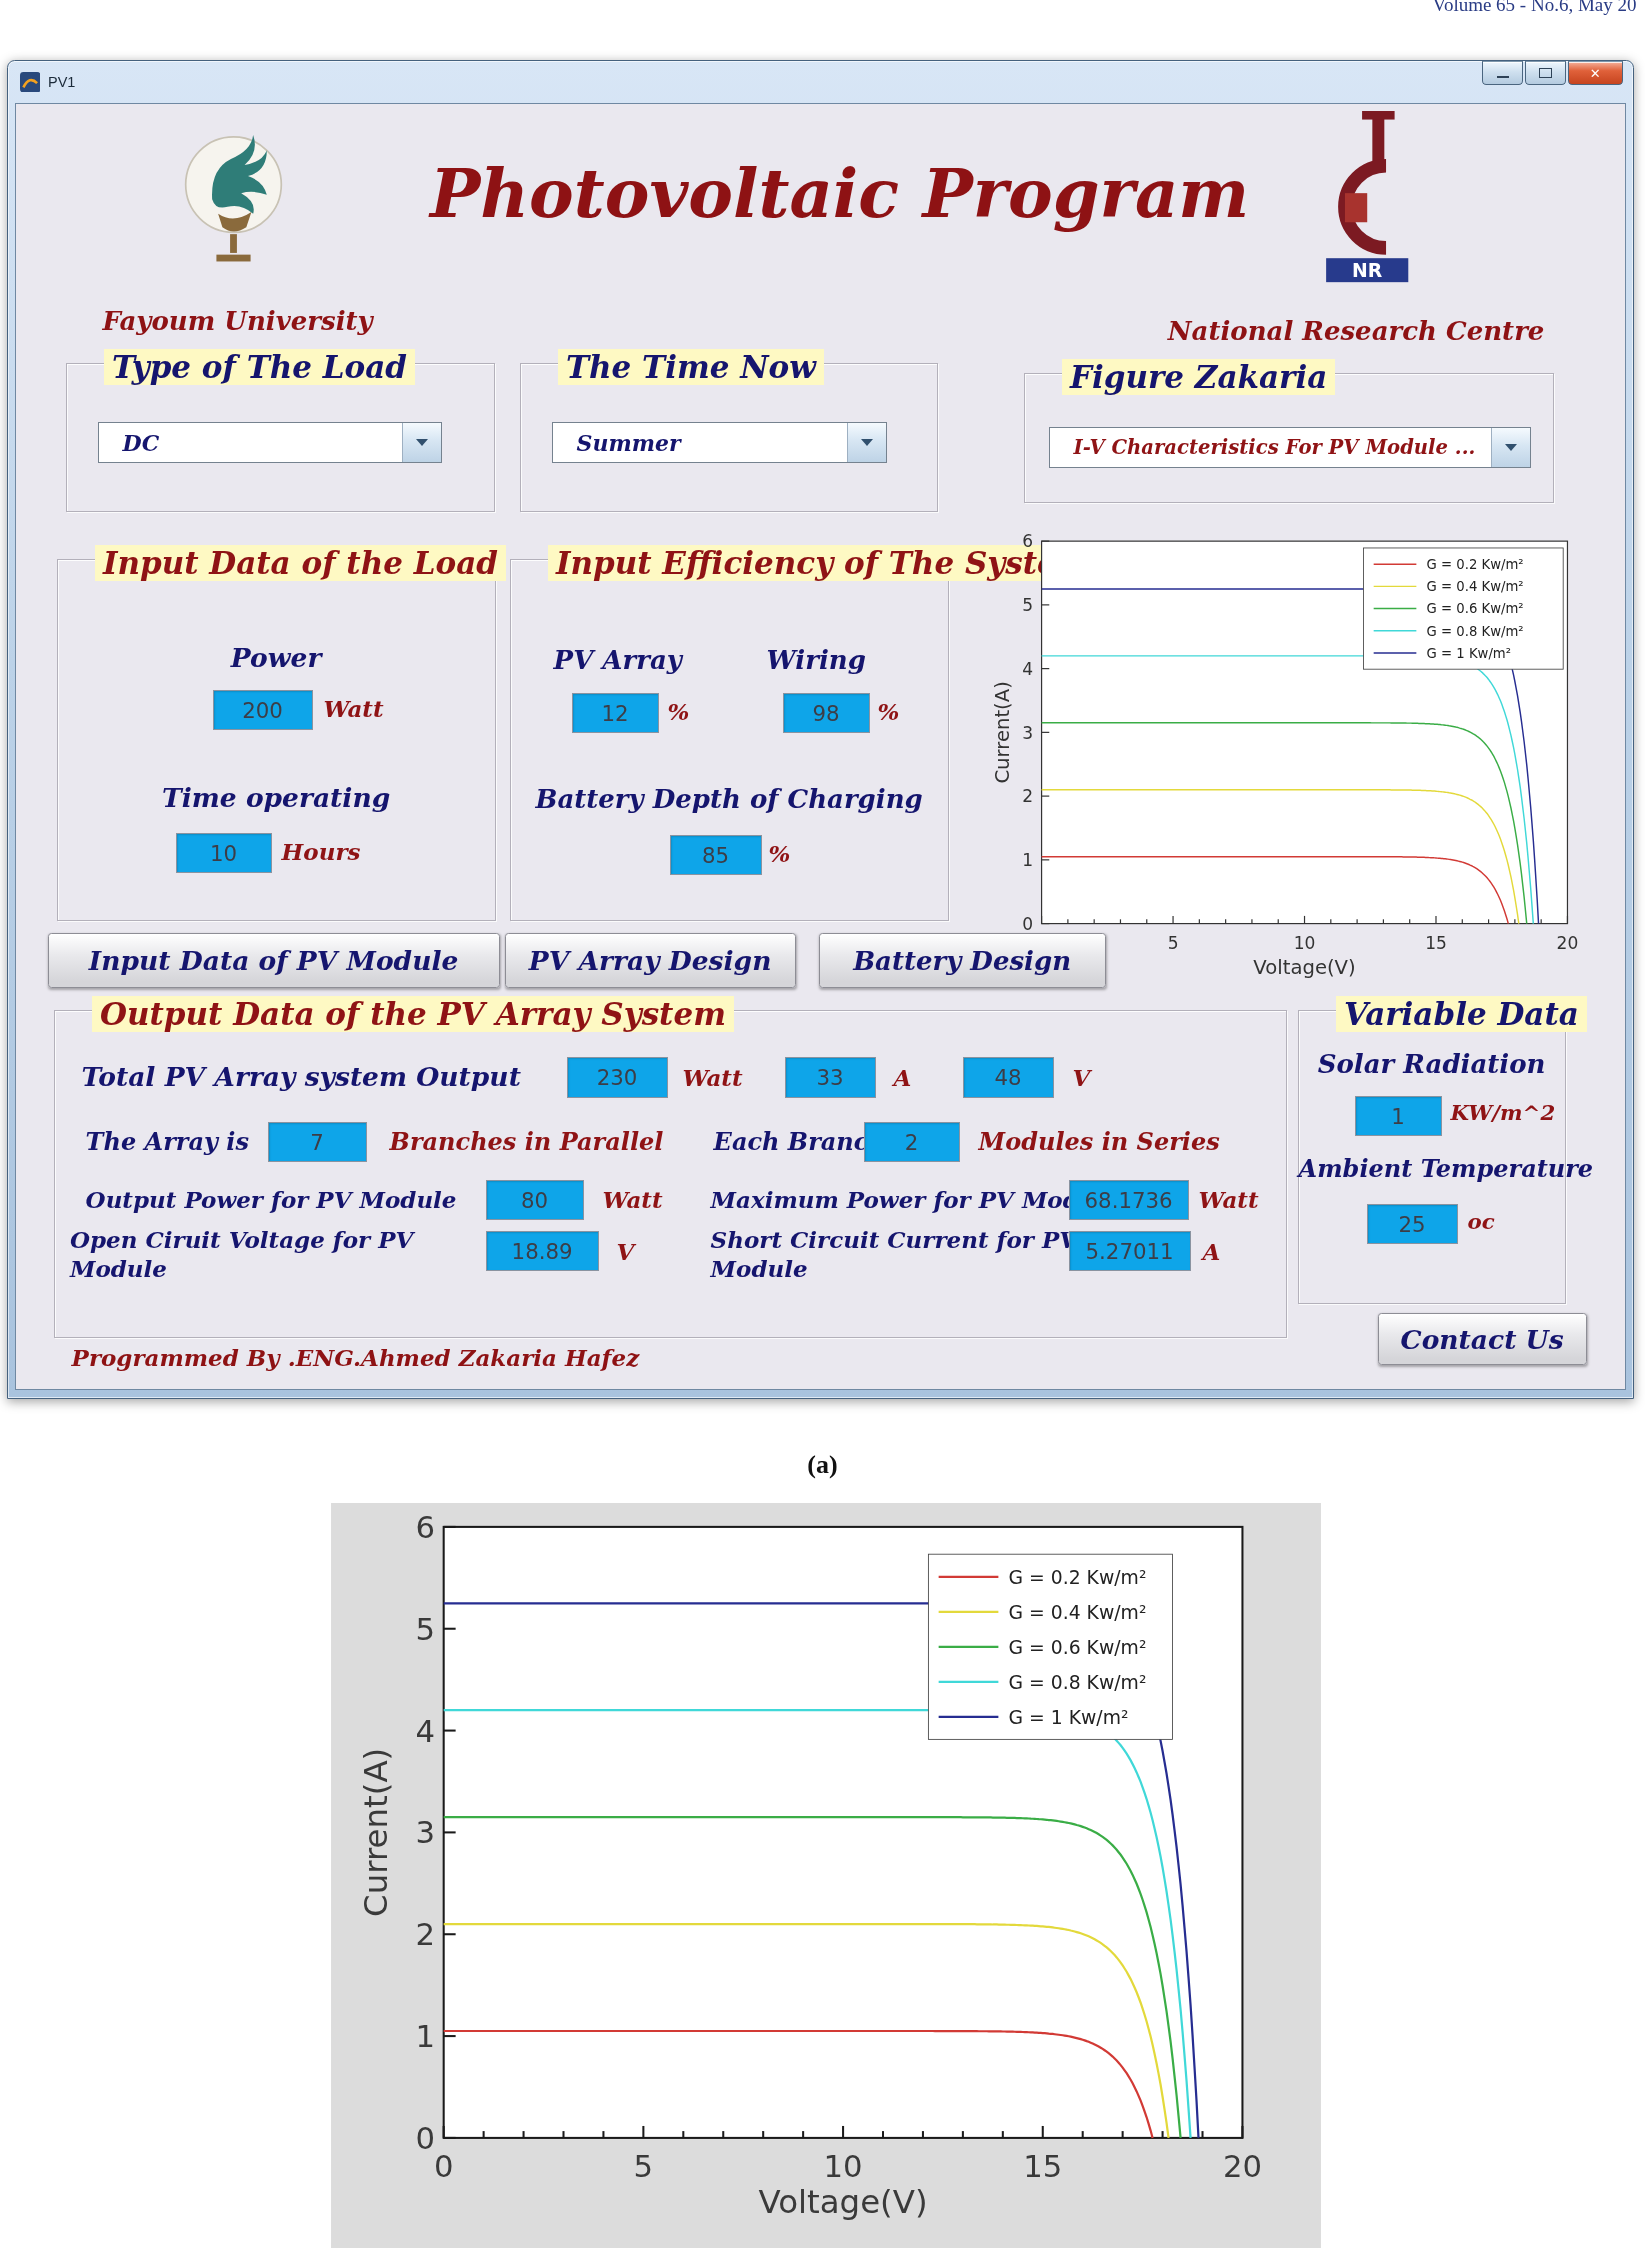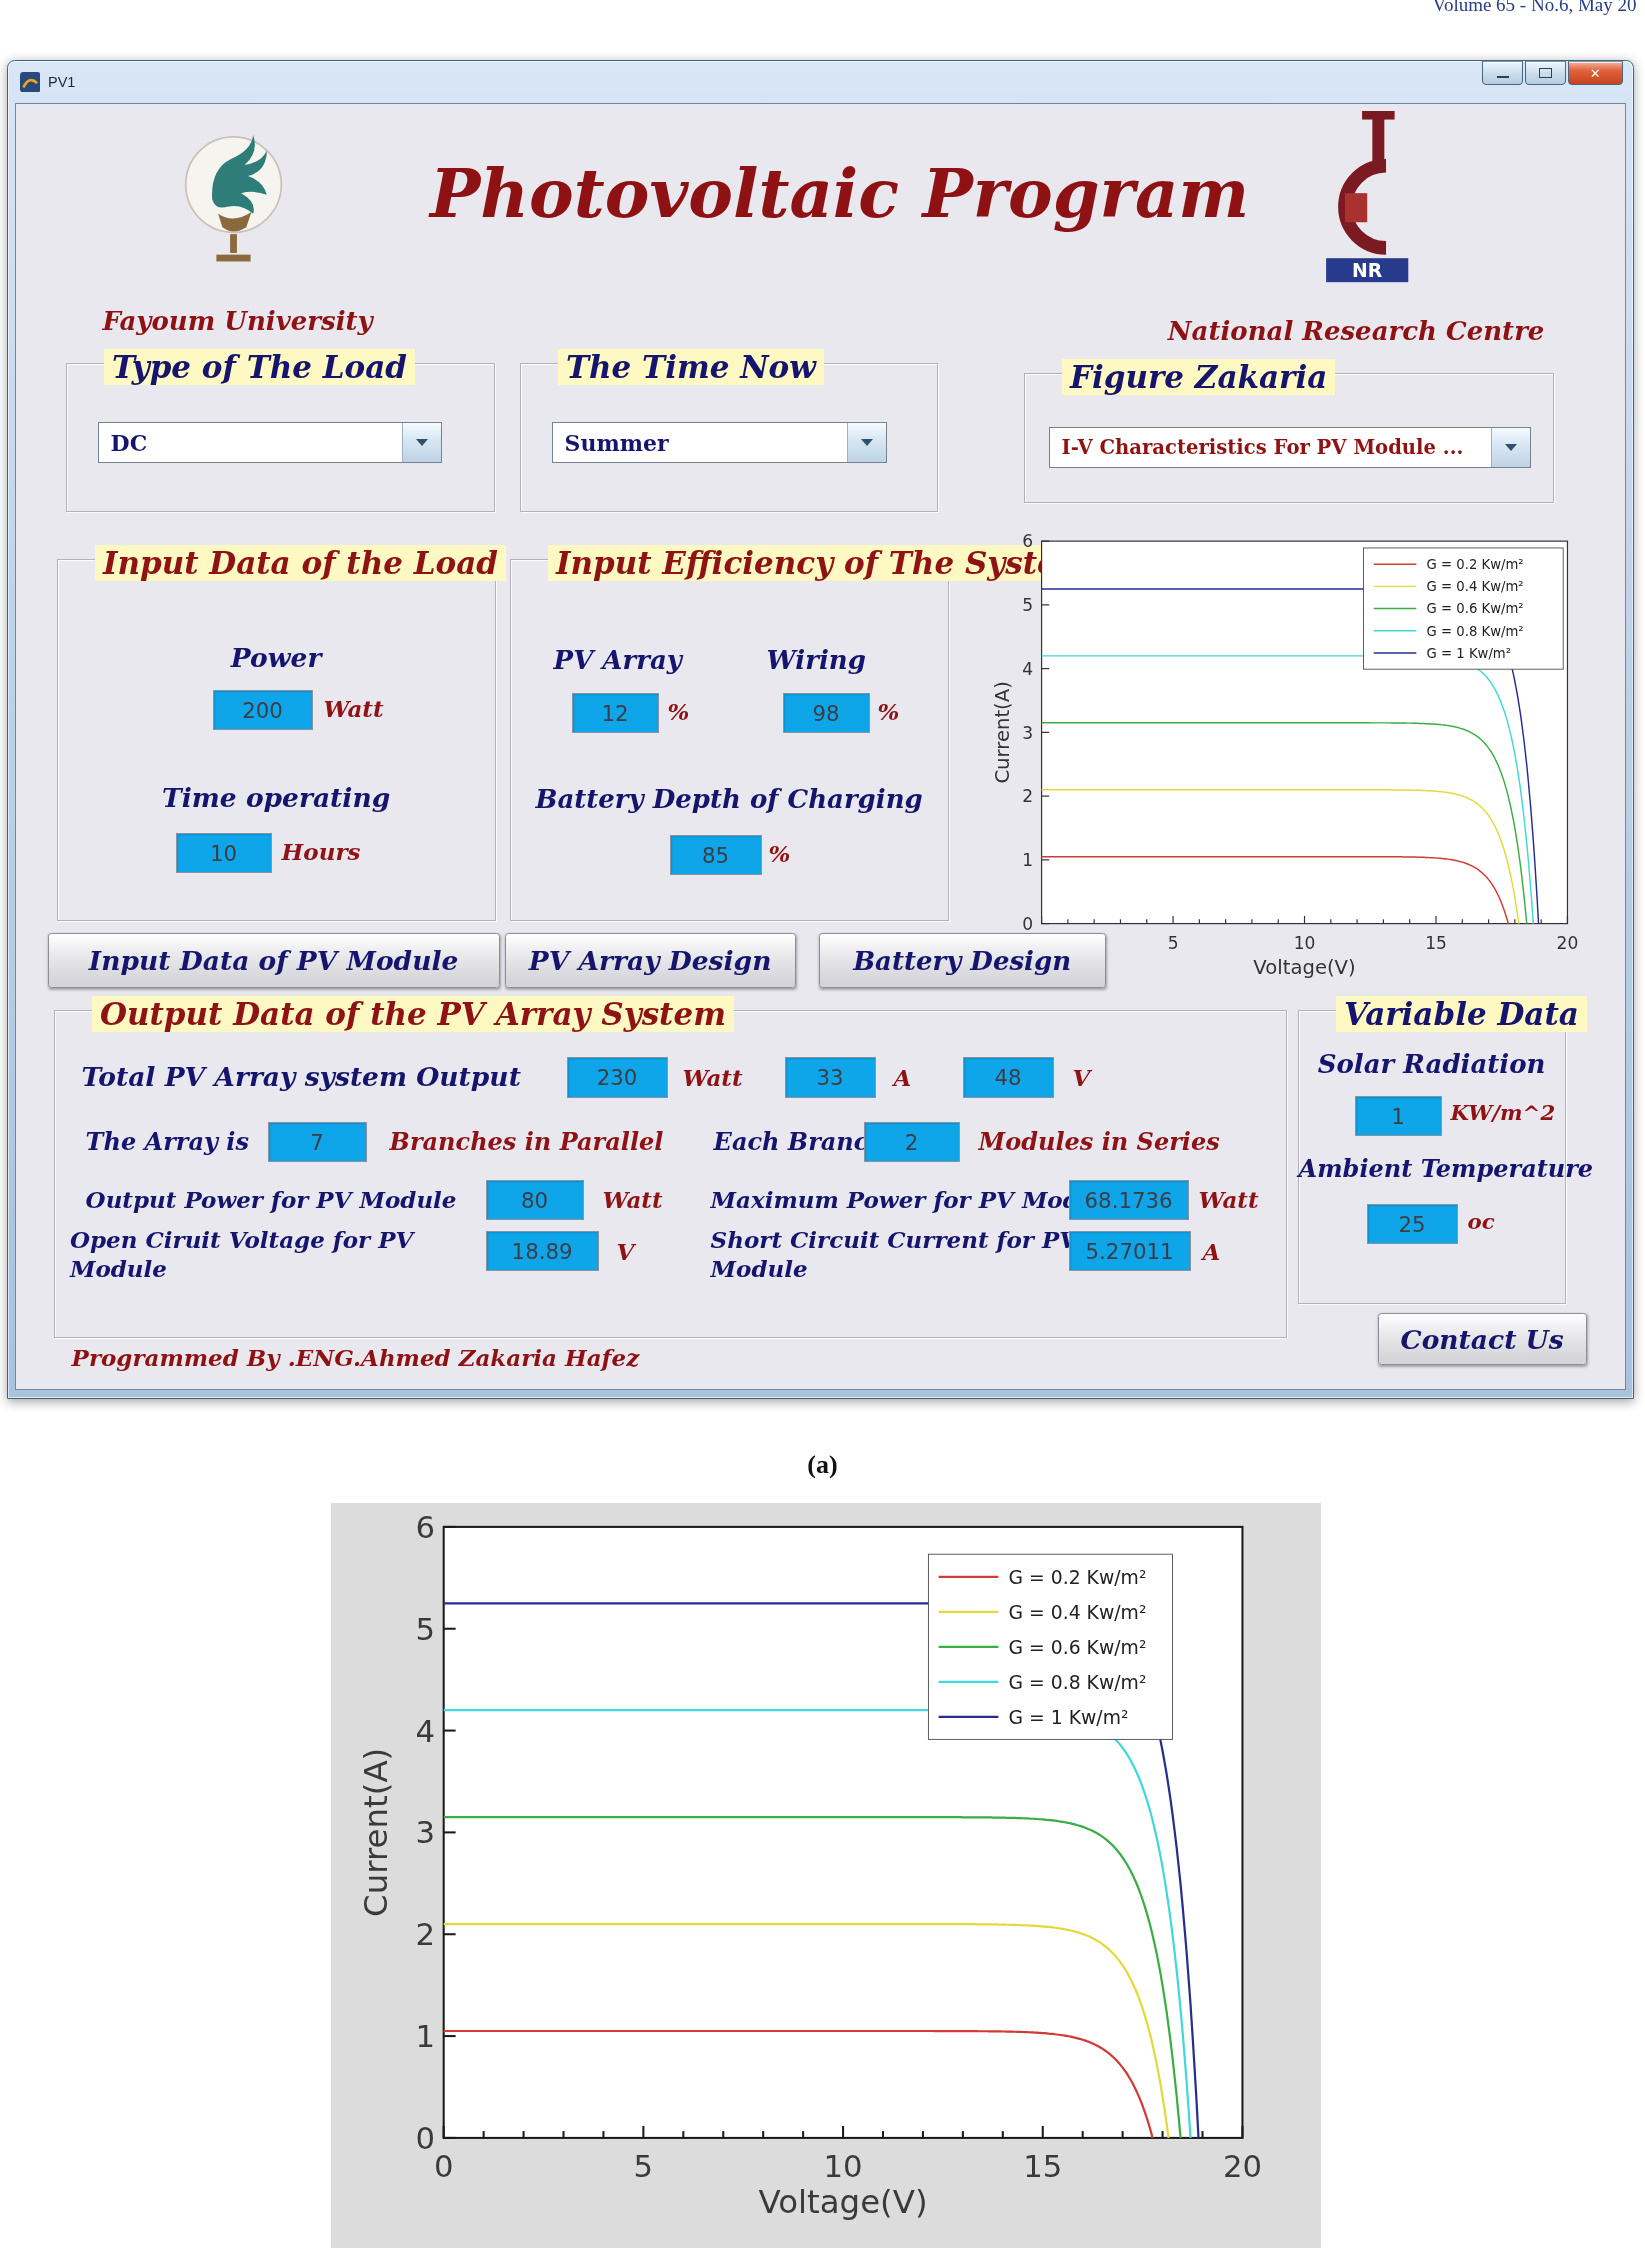--- a/index.html
+++ b/index.html
@@ -39,22 +39,22 @@
   .org{position:absolute;text-align:center;font-size:26px;font-style:italic;
        font-weight:bold;color:#8e1214;white-space:nowrap;}
 
   .groupbox{position:absolute;border:0.9px solid #b3b0ba;
             box-shadow:0.9px 0.9px 0 rgba(255,255,255,.9), inset 0.9px 0.9px 0 rgba(255,255,255,.9);}
   .gb-title{position:absolute;top:-15.4px;left:13.7px;background:#fef9c3;padding:0 7.7px;
             font-size:31px;font-style:italic;font-weight:bold;white-space:nowrap;margin-left:24px;}
 
   .dropdown{position:absolute;background:#fff;border:0.9px solid #75828f;
             display:flex;align-items:stretch;cursor:pointer;}
-  .dd-text{flex:1;display:flex;align-items:center;padding:0 12px;font-size:22px;
-           font-weight:bold;white-space:nowrap;overflow:hidden;}
+  .dd-text{flex:1;display:flex;align-items:center;padding:0 24px;font-size:22px;
+           font-style:italic;font-weight:bold;white-space:nowrap;overflow:hidden;}
   .dd-btn{width:38px;border-left:0.9px solid #9eb0c2;
           background:linear-gradient(#f5fafe,#d7e6f3 45%,#bed3e6);
           display:flex;align-items:center;justify-content:center;}
   .dd-arrow{width:0;height:0;border-left:6px solid transparent;
             border-right:6px solid transparent;border-top:7.7px solid #31506e;}
 
   .edit{position:absolute;background:#0ea5e9;border:0.9px solid #8a93a0;
         box-shadow:inset 0.9px 0.9px 1.7px rgba(0,0,0,.15);
         display:flex;align-items:center;justify-content:center;
         font-family:"DejaVu Sans",sans-serif;font-size:21.3px;color:#3d3d46;cursor:text;}

